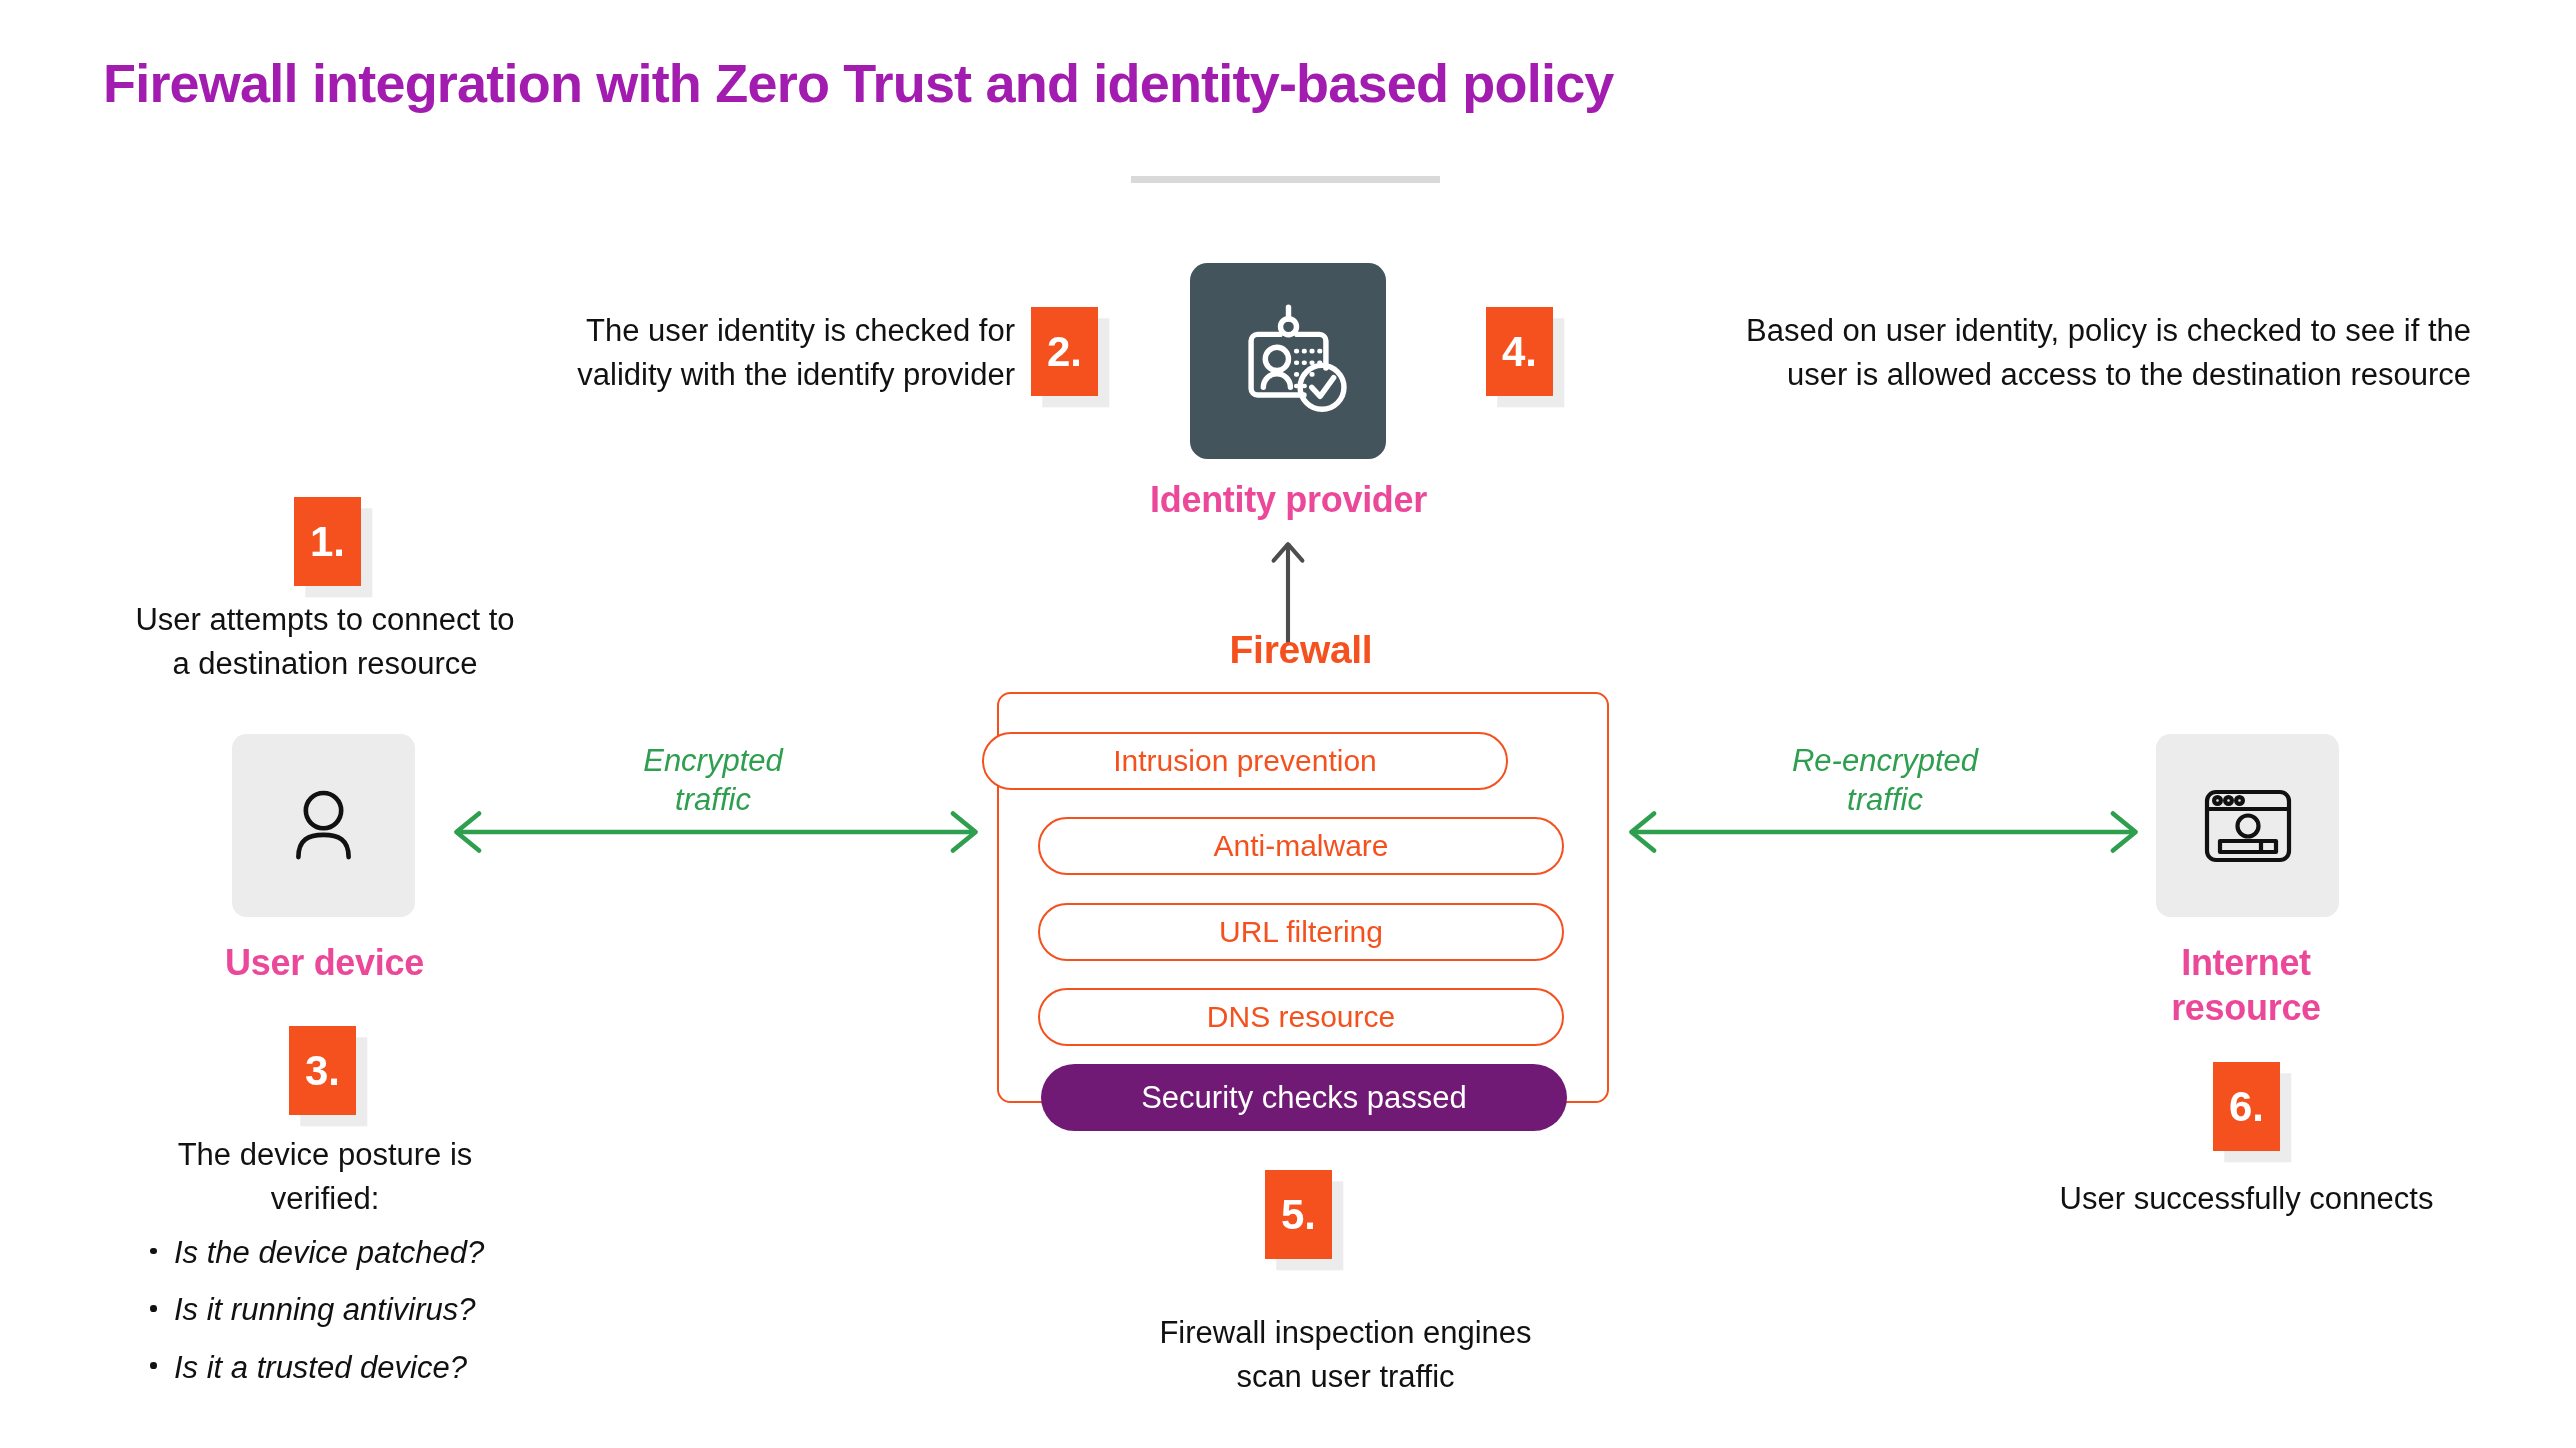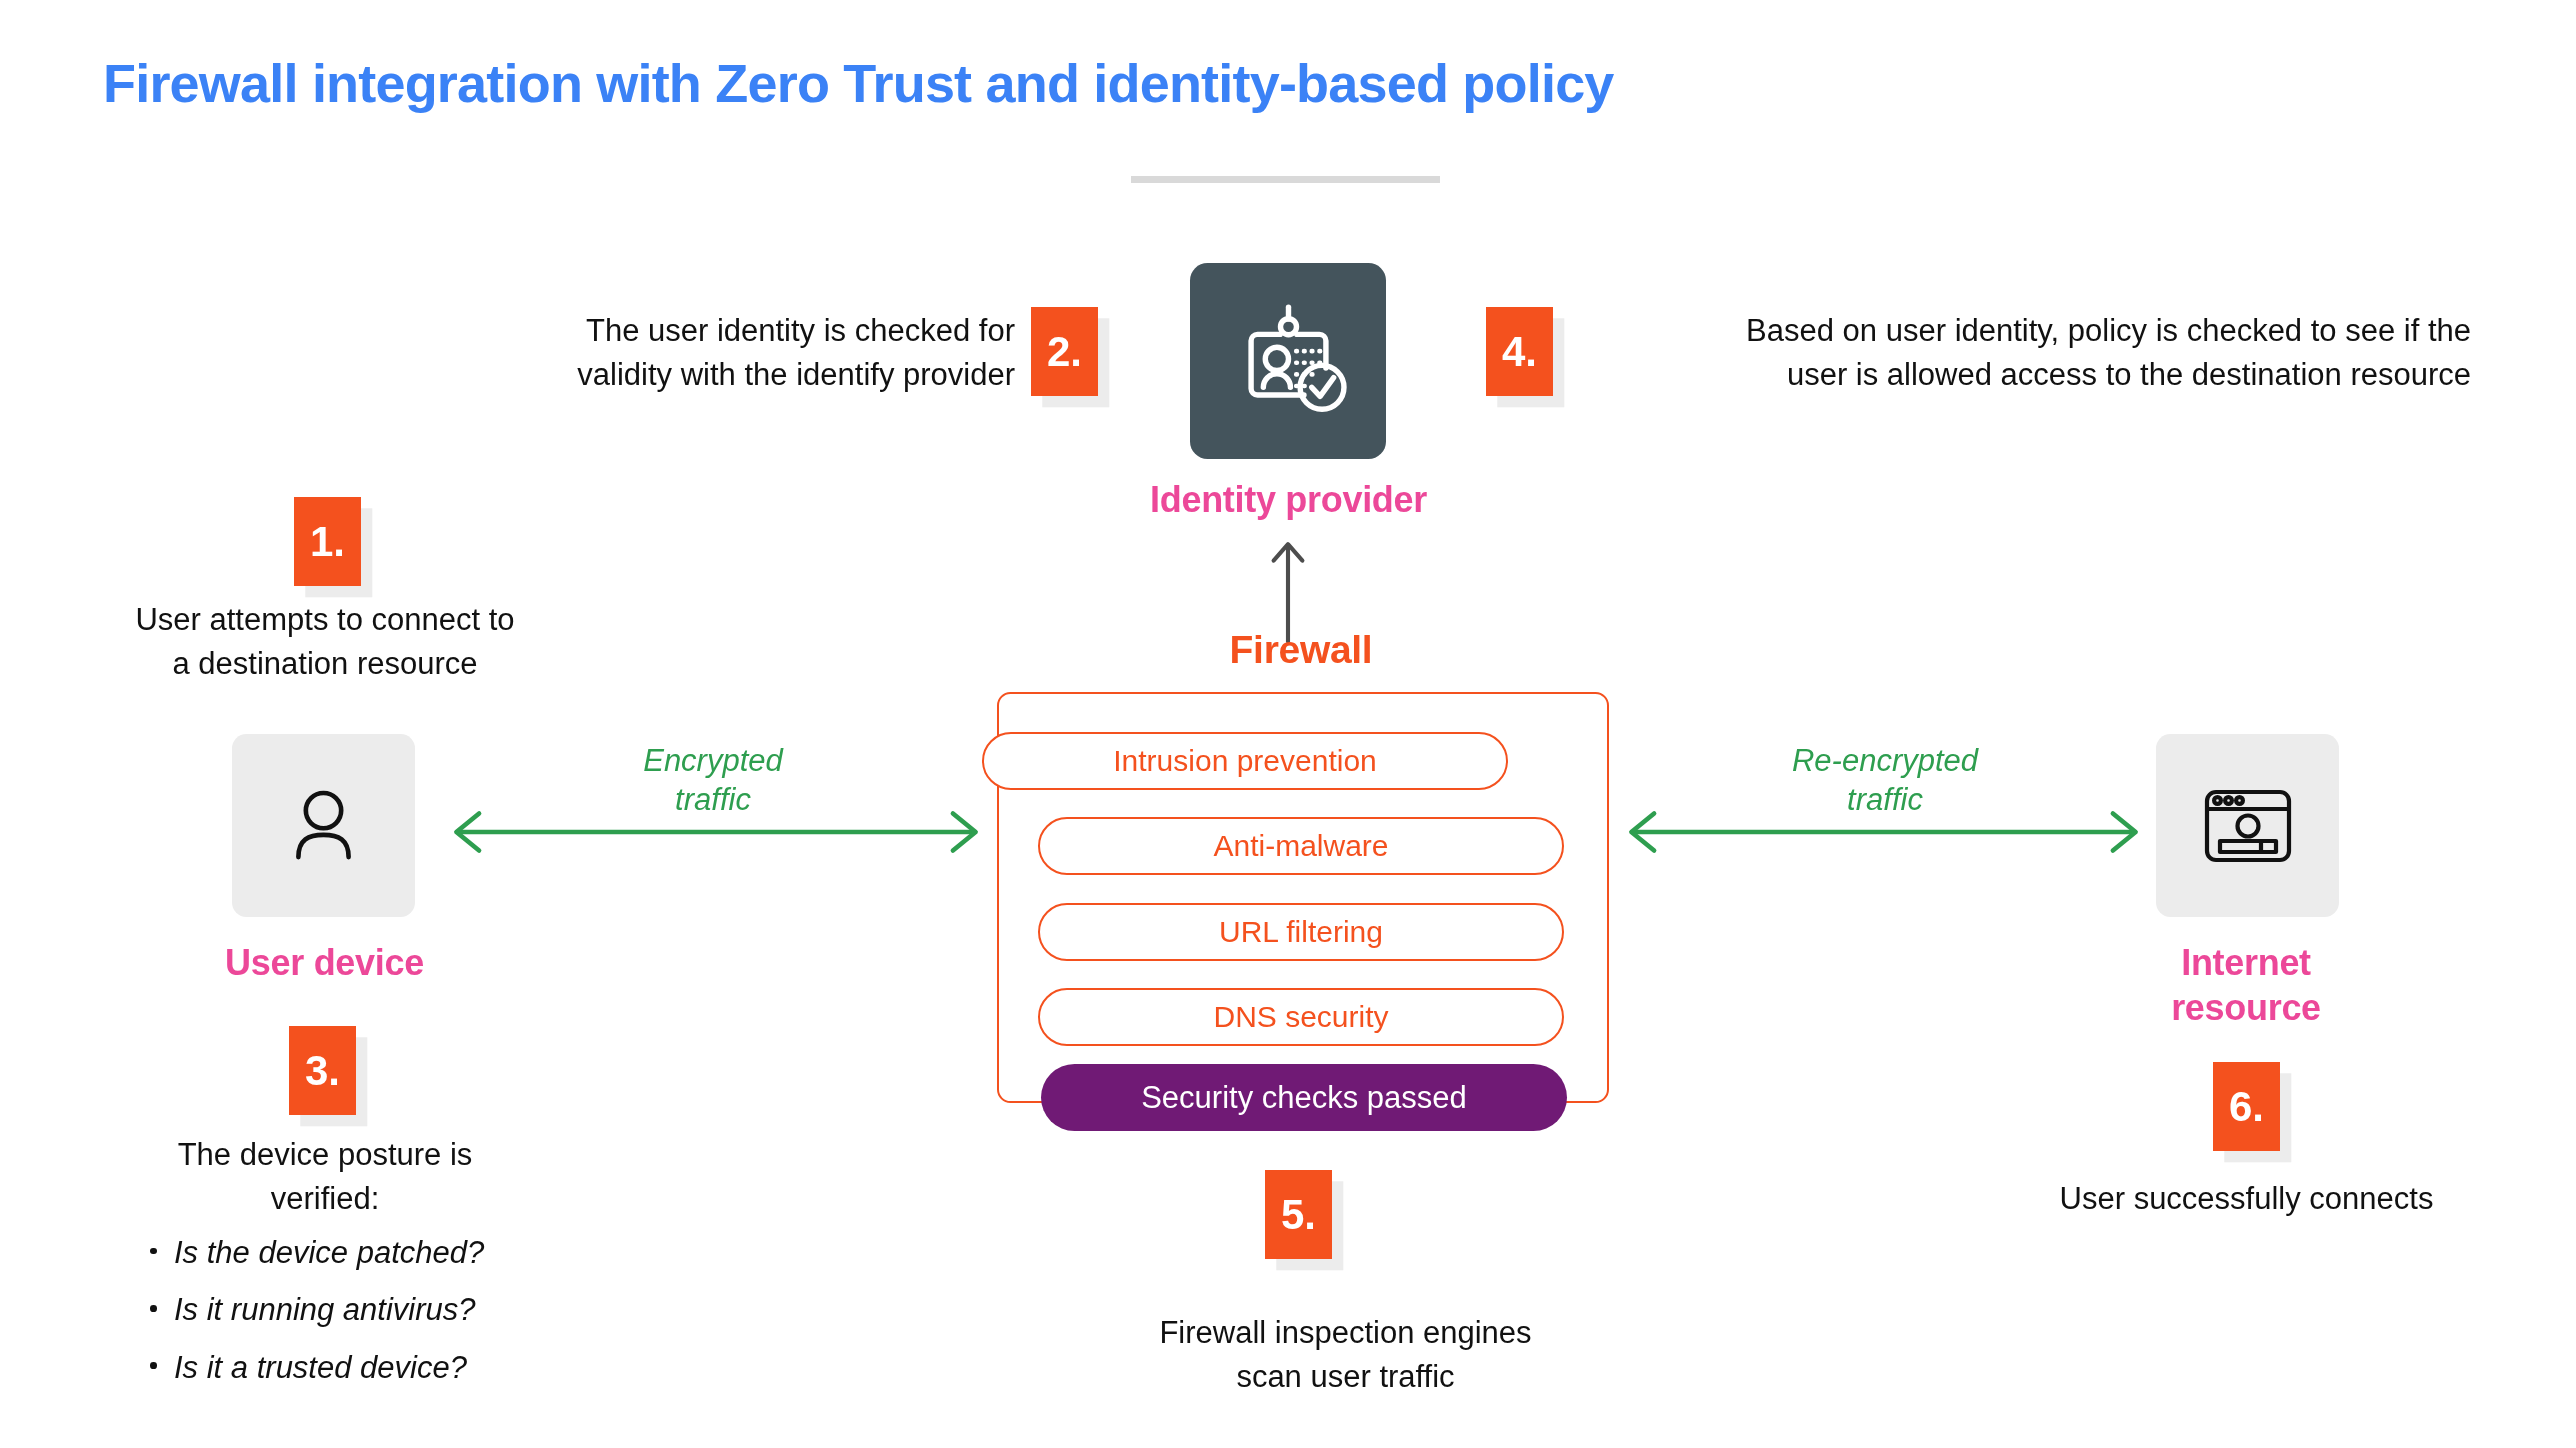--- a/index.html
+++ b/index.html
@@ -8,21 +8,21 @@
     font-family:"Liberation Sans", sans-serif;
     color:#111111;
     -webkit-font-smoothing:antialiased;
   }
   .abs{position:absolute;}
 
   
   #page-title{
     left:103px; top:52px; width:2421px;
     font-size:54px; font-weight:bold; letter-spacing:-0.8px;
-    color:#3b82f6; line-height:1.15;
+    color:#a21caf; line-height:1.15;
   }
   #title-divider{
     left:1131px; top:176px; width:309px; height:6.7px;
     background:#d9d9d9;
   }
 
   
   .step-badge{
     background:#f4511e; color:#ffffff;
     font-size:42px; font-weight:bold;
@@ -166,21 +166,21 @@
 <div class="abs engine-pill" style="left:982px;top:732px;width:526px;height:58px;">
   <span>Intrusion prevention</span>
 </div>
 <div class="abs engine-pill" style="left:1038px;top:817px;width:526px;height:58px;">
   <span>Anti-malware</span>
 </div>
 <div class="abs engine-pill" style="left:1038px;top:903px;width:526px;height:58px;">
   <span>URL filtering</span>
 </div>
 <div class="abs engine-pill" style="left:1038px;top:988px;width:526px;height:58px;">
-  <span>DNS security</span>
+  <span>DNS resource</span>
 </div>
 
 <div class="abs" id="status-pill" style="left:1041px;top:1064px;width:526px;height:67px;">
   <span>Security checks passed</span>
 </div>
 
 <div class="abs gray-tile" style="left:232px;top:734px;width:183px;height:183px;">
   <svg width="93" height="93" viewBox="0 0 100 100">
     <g fill="none" stroke="#111111" stroke-width="5" stroke-linecap="round">
       <circle cx="50" cy="34" r="19"></circle>

